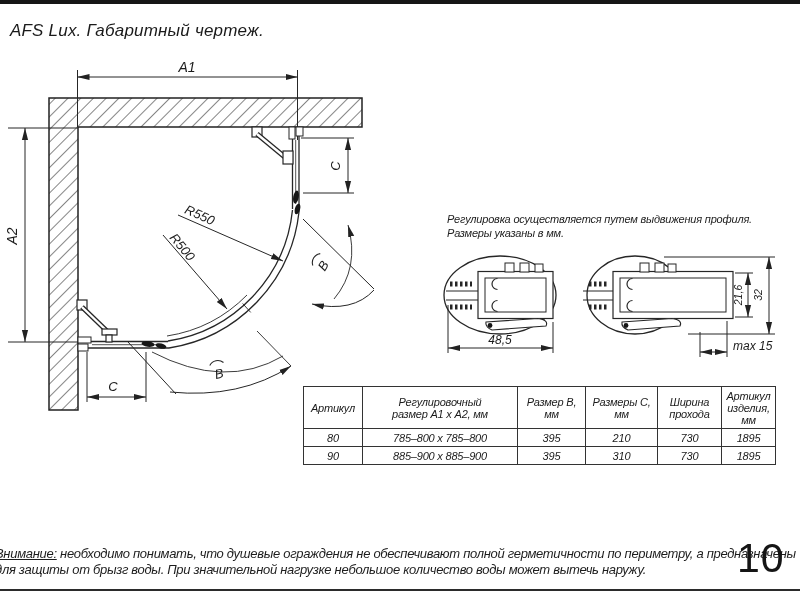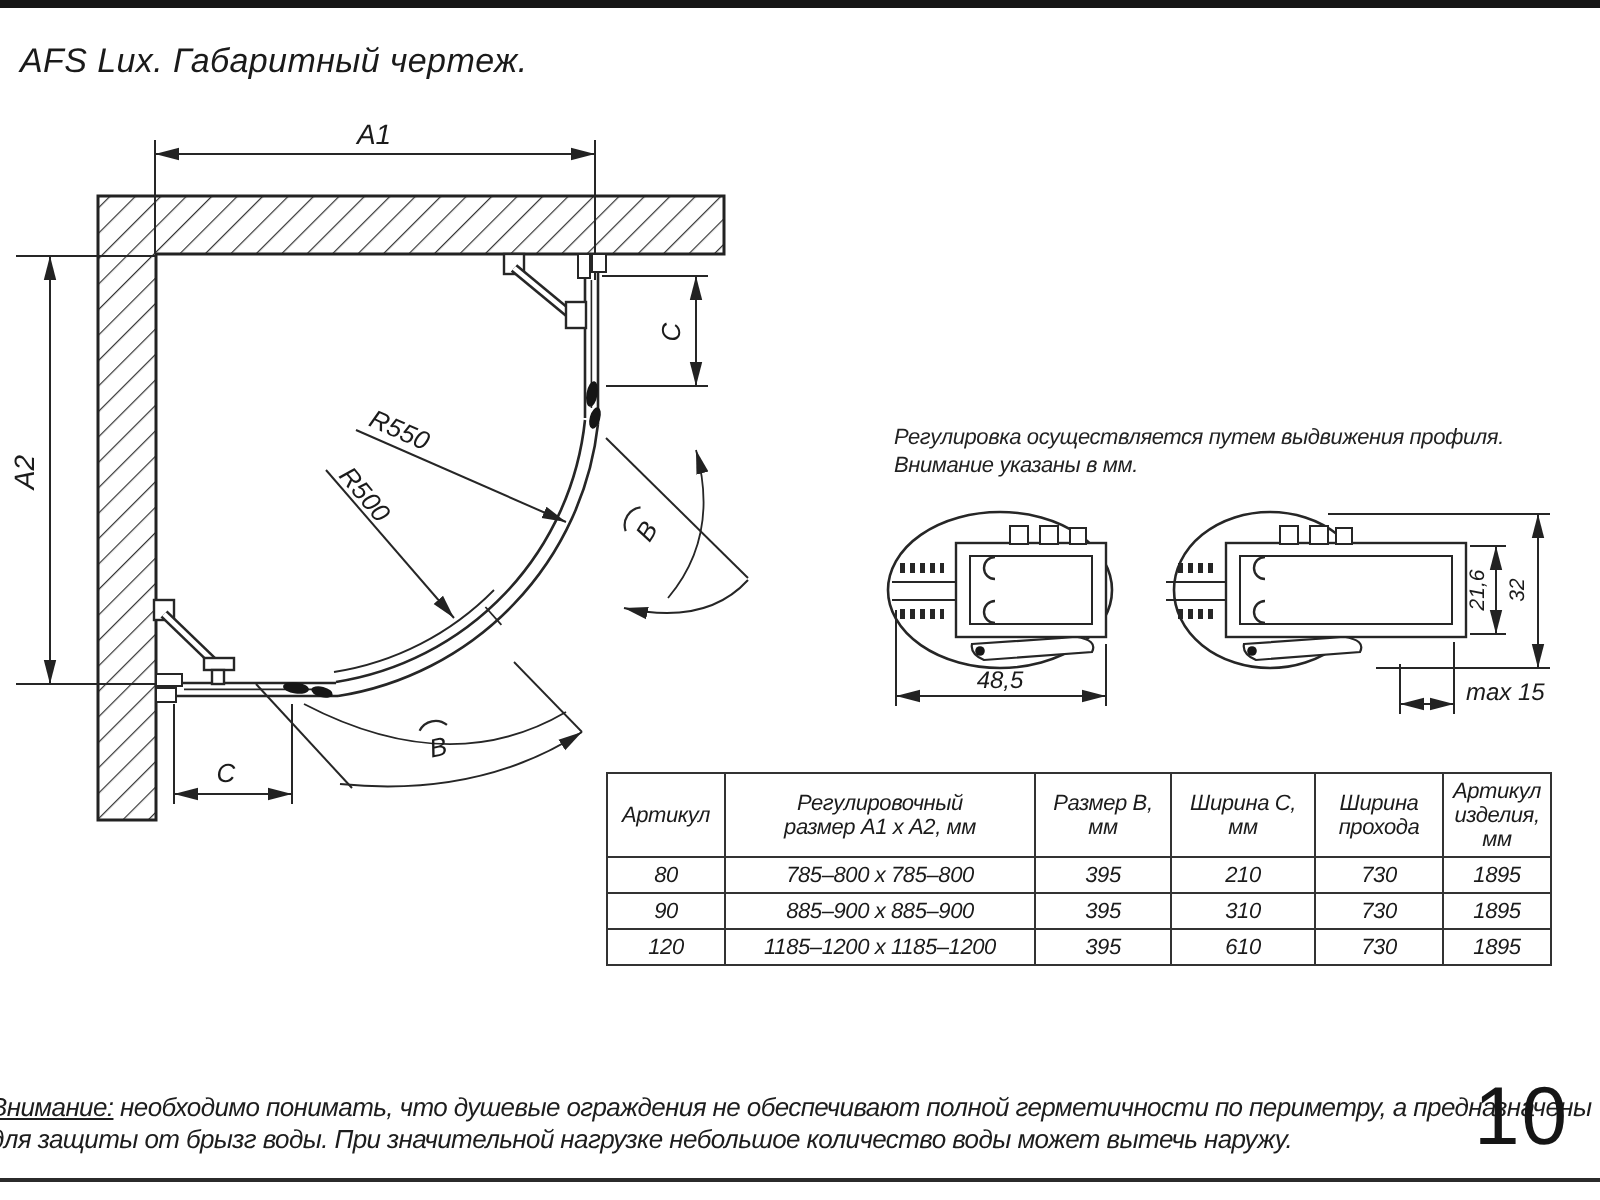--- a/index.html
+++ b/index.html
@@ -210,39 +210,39 @@
 
     <g font-family="Liberation Sans, sans-serif" font-style="italic" fill="#1b1b1b">
       <text x="500" y="344" font-size="12" text-anchor="middle">48,5</text>
       <text transform="translate(742,295) rotate(-90)" font-size="10.5" text-anchor="middle">21,6</text>
       <text transform="translate(762,295) rotate(-90)" font-size="10.5" text-anchor="middle">32</text>
       <text x="733" y="350" font-size="12" text-anchor="start">max 15</text>
     </g>
   </svg>
 
   <div class="regnote rn1">Регулировка осуществляется путем выдвижения профиля.</div>
-  <div class="regnote rn2">Внимание указаны в мм.</div>
+  <div class="regnote rn2">Размеры указаны в мм.</div>
 
   <table class="spec">
     <colgroup>
       <col style="width:59px">
         <col style="width:155px">
         <col style="width:68px">
       <col style="width:72px">
         <col style="width:64px">
         <col style="width:54px">
     </colgroup>
     <tbody>
         <tr>
       <th>Артикул</th>
       <th>Регулировочный
 размер А1 х А2, мм</th>
       <th>Размер В,
 мм</th>
-      <th>Ширина С,
+      <th>Размеры С,
 мм</th>
       <th>Ширина
 прохода</th>
       <th>Артикул
 изделия,
 мм</th>
     </tr>
     <tr>
       <td>80</td>
       <td>785–800 х 785–800</td>
@@ -252,28 +252,20 @@
       <td>1895</td>
     </tr>
     <tr>
       <td>90</td>
       <td>885–900 х 885–900</td>
       <td>395</td>
       <td>310</td>
       <td>730</td>
       <td>1895</td>
     </tr>
-    <tr>
-      <td>120</td>
-      <td>1185–1200 х 1185–1200</td>
-      <td>395</td>
-      <td>610</td>
-      <td>730</td>
-      <td>1895</td>
-    </tr>
   </tbody>
     </table>
 
   <div class="footnote fl1">
     <span class="warn">Внимание:</span><span> необходимо понимать, что душевые ограждения не обеспечивают полной герметичности по периметру, а предназначены</span>
   </div>
   <div class="footnote fl2">для защиты от брызг воды. При значительной нагрузке небольшое количество воды может вытечь наружу.</div>
 
   <div class="pagenum">10</div>
 

